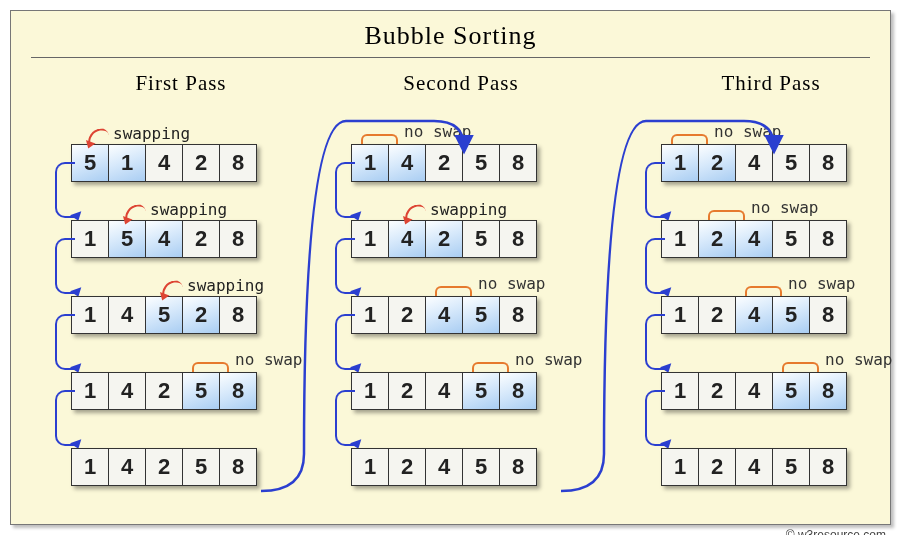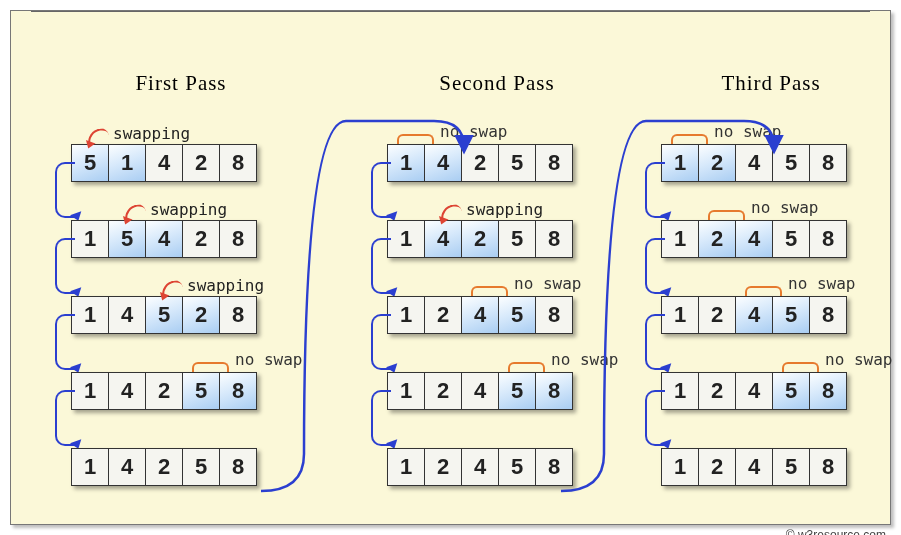--- a/index.html
+++ b/index.html
@@ -31,21 +31,21 @@
   .columns {
     position: absolute;
     top: 60px; left: 0; right: 0; bottom: 0;
   }
   .col {
     position: absolute;
     top: 0;
     width: 280px;
   }
   .col.c1 { left: 30px; }
-  .col.c2 { left: 346px; }
+  .col.c2 { left: 310px; }
   .col.c3 { left: 620px; }
   .col-title {
     text-align: center;
     font-size: 21px;
     margin-bottom: 30px;
     letter-spacing: 1px;
   }
   .step {
     position: relative;
     height: 76px;
@@ -145,20 +145,21 @@
     bottom: -18px;
     font-size: 12px;
     color: #444;
     font-family: sans-serif;
   }
 </style>
 </head>
 <body>
 
 <div class="frame">
+  <div class="title">Bubble  Sorting</div>
   <hr class="rule">
   <div class="columns" id="cols">
       <div class="col c1">
         <div class="col-title">First  Pass</div>
         <div class="step">
           <div class="boxes">
             <div class="cell hl">5</div>
             <div class="cell hl">1</div>
             <div class="cell">4</div>
             <div class="cell">2</div>

